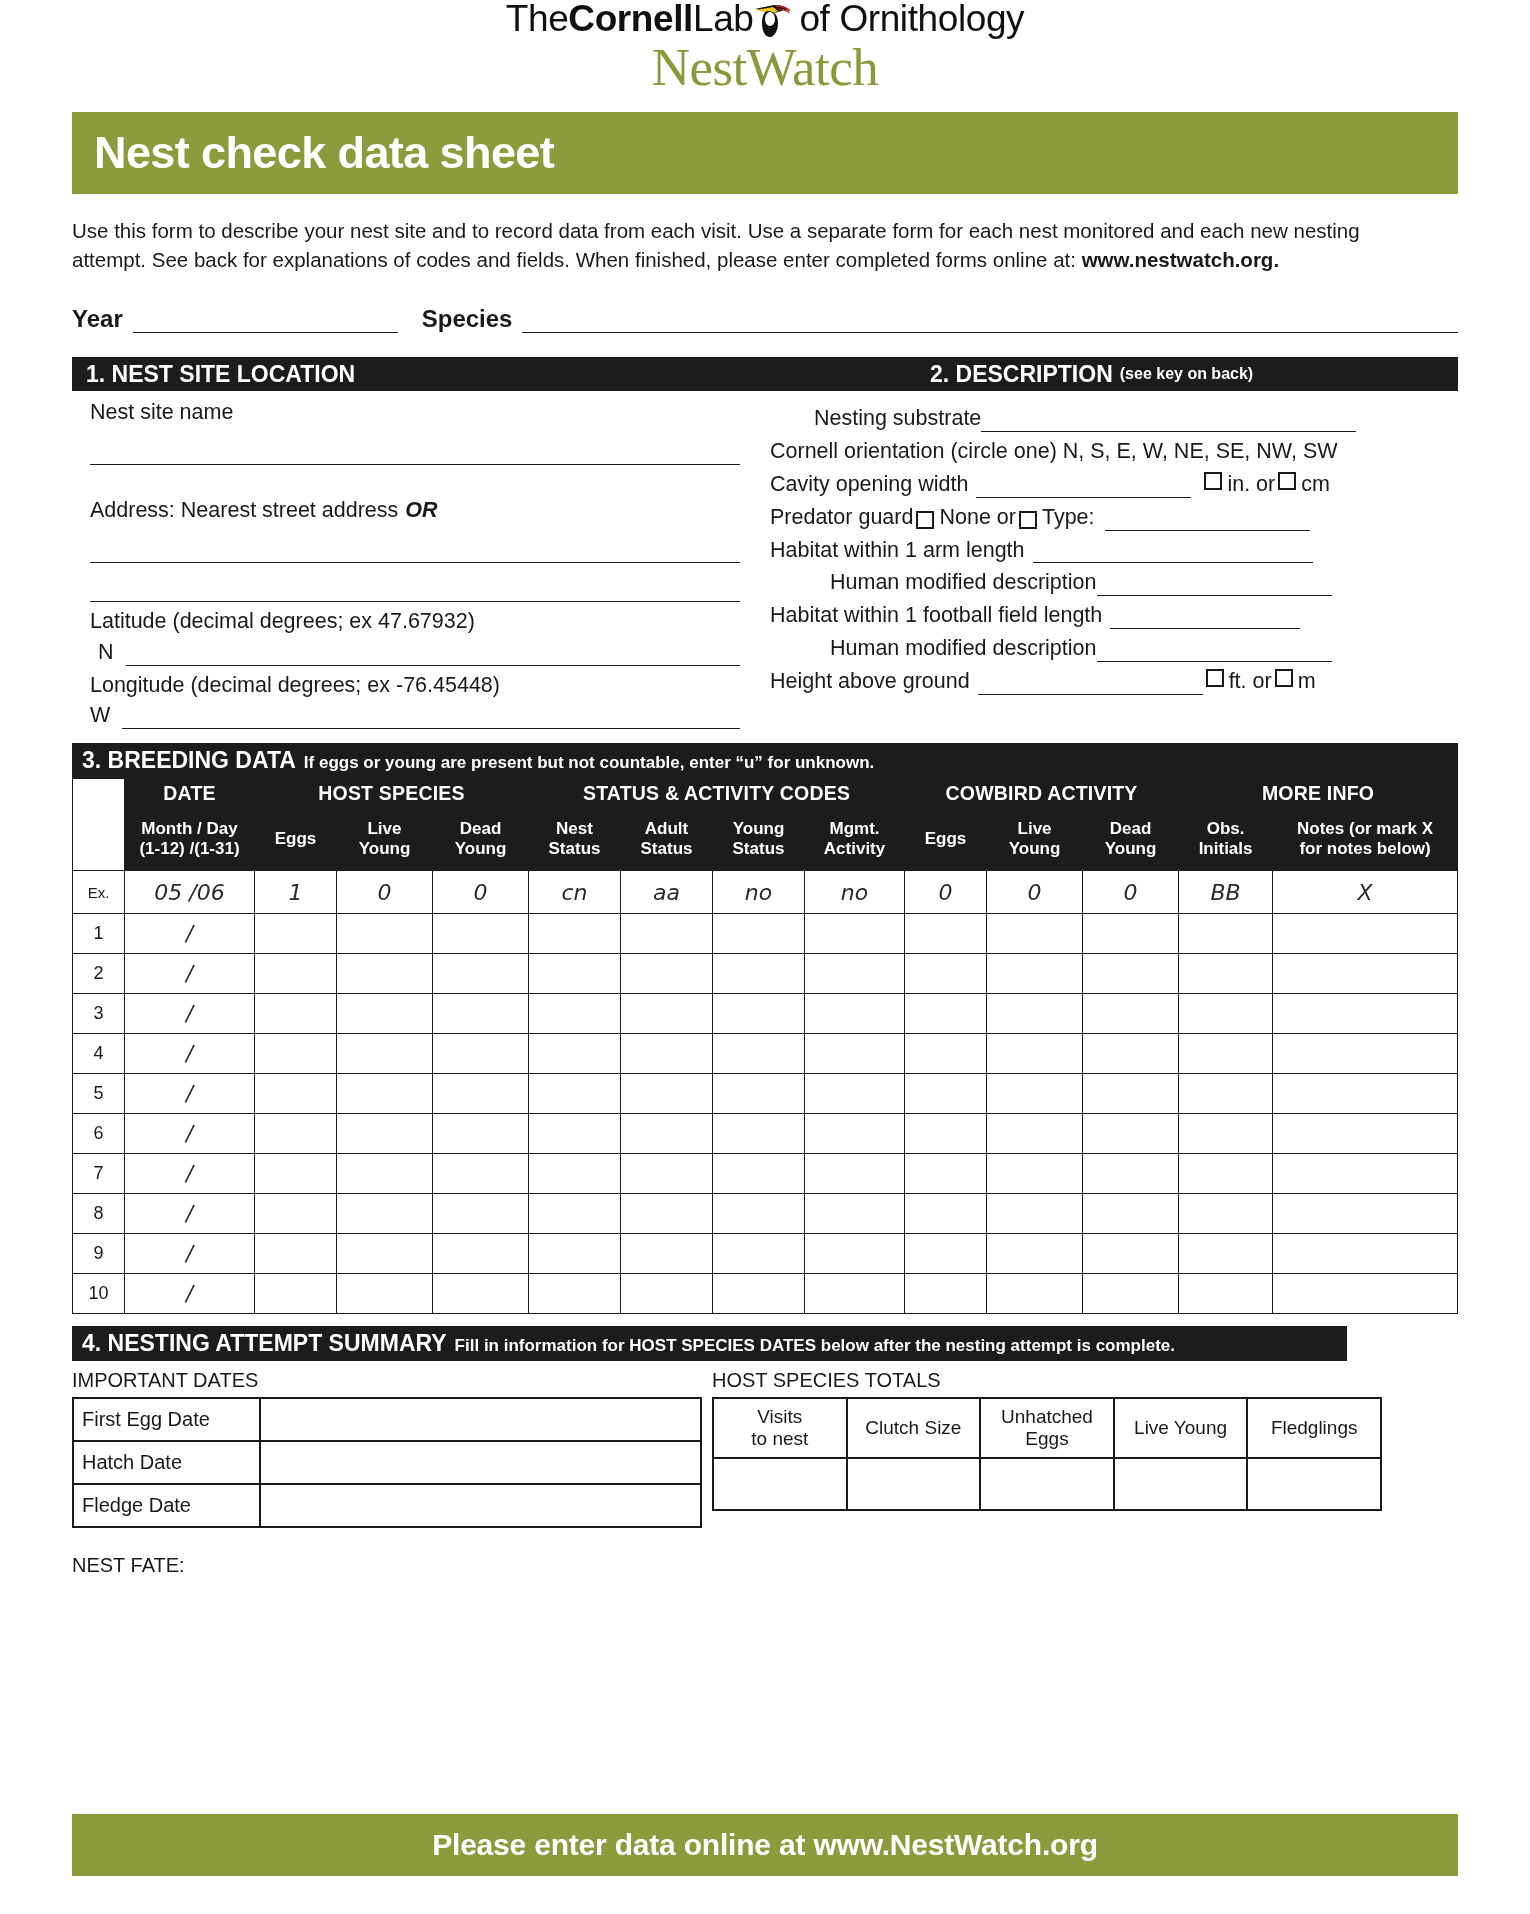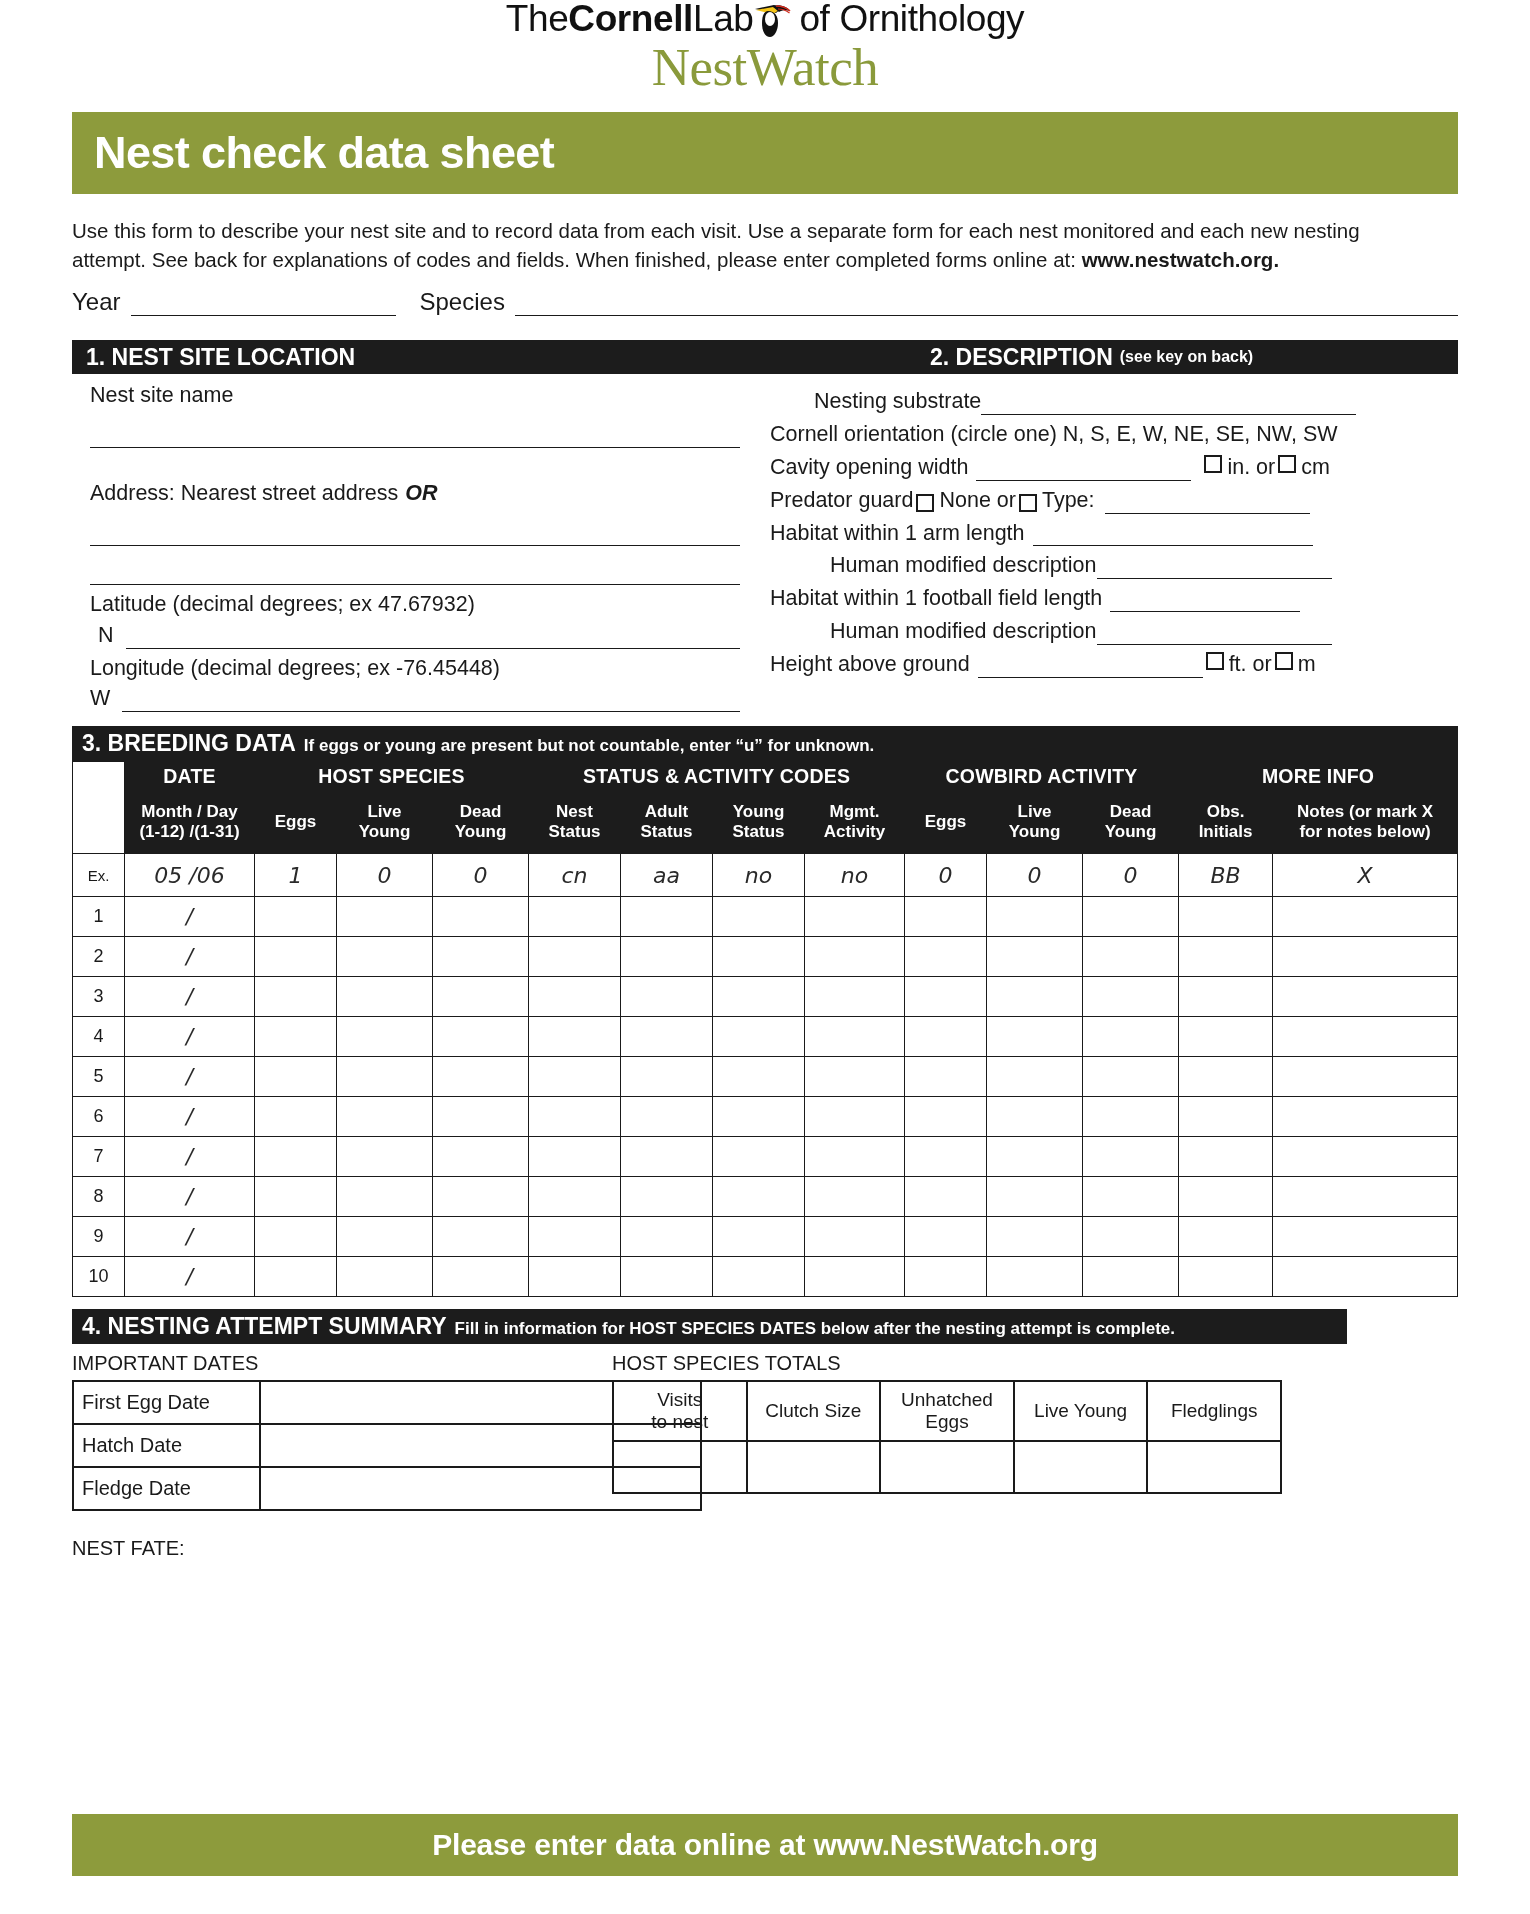--- a/index.html
+++ b/index.html
@@ -73,25 +73,25 @@
   .intro {
     margin: 22px 72px 0 72px;
     font-size: 20.5px;
     line-height: 1.42;
     max-width: 1345px;
   }
   .intro b { font-weight: bold; }
 
   
   .yearline {
-    margin: 14px 72px 0 72px;
+    margin: 31px 72px 0 72px;
     display: flex;
     align-items: flex-end;
     font-size: 24px;
-    font-weight: normal;
+    font-weight: bold;
   }
   .yearline .lbl { white-space: nowrap; }
   .rule {
     border-bottom: 1.6px solid #1a1a1a;
     flex: 0 0 auto;
     height: 21px;
   }
   .rule.grow { flex: 1 1 auto; }
 
   
@@ -203,21 +203,21 @@
   .sum-bar {
     background:#1c1c1c; color:#fff;
     padding: 4px 0 4px 10px;
     font-size: 23px; font-weight: 600;
     display:flex; align-items: baseline;
     width: 1275px;
     box-sizing: border-box;
   }
   .sum-bar .small { font-size: 17px; font-weight: bold; margin-left: 8px; }
   .sum-body { display:flex; margin-top: 8px; }
-  .sum-left { width: 540px; }
+  .sum-left { width: 640px; }
   .sum-right { flex:1; }
   .caption { font-size: 20px; margin-bottom: 5px; }
   table.dates { border-collapse: collapse; width: 630px; }
   table.dates td {
     border: 2px solid #1a1a1a;
     height: 39px;
     font-size: 20px;
     padding-left: 8px;
   }
   table.dates td.val { width: 430px; }

